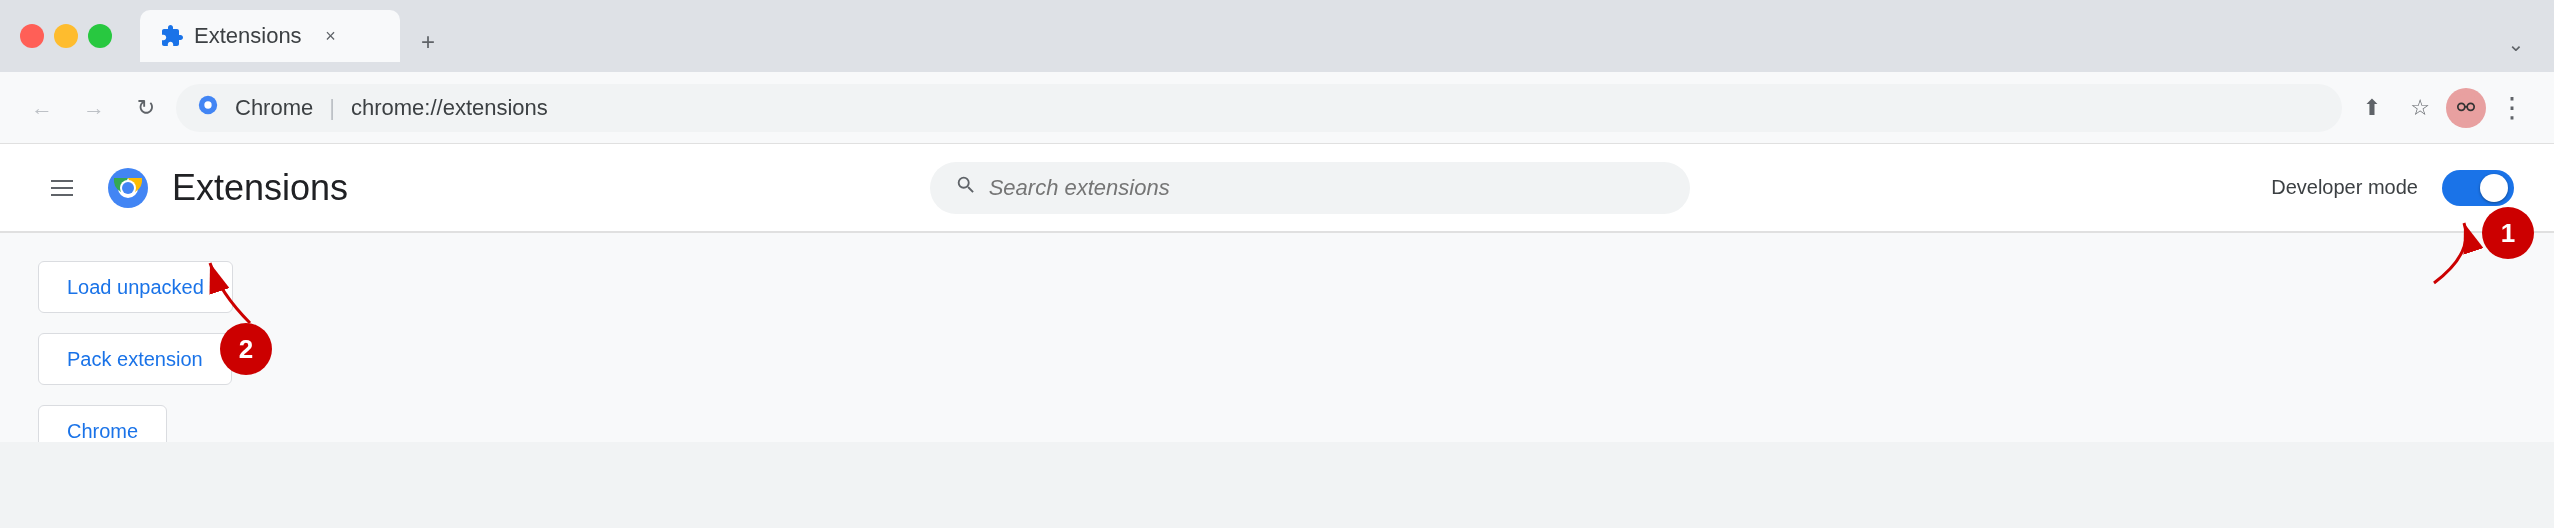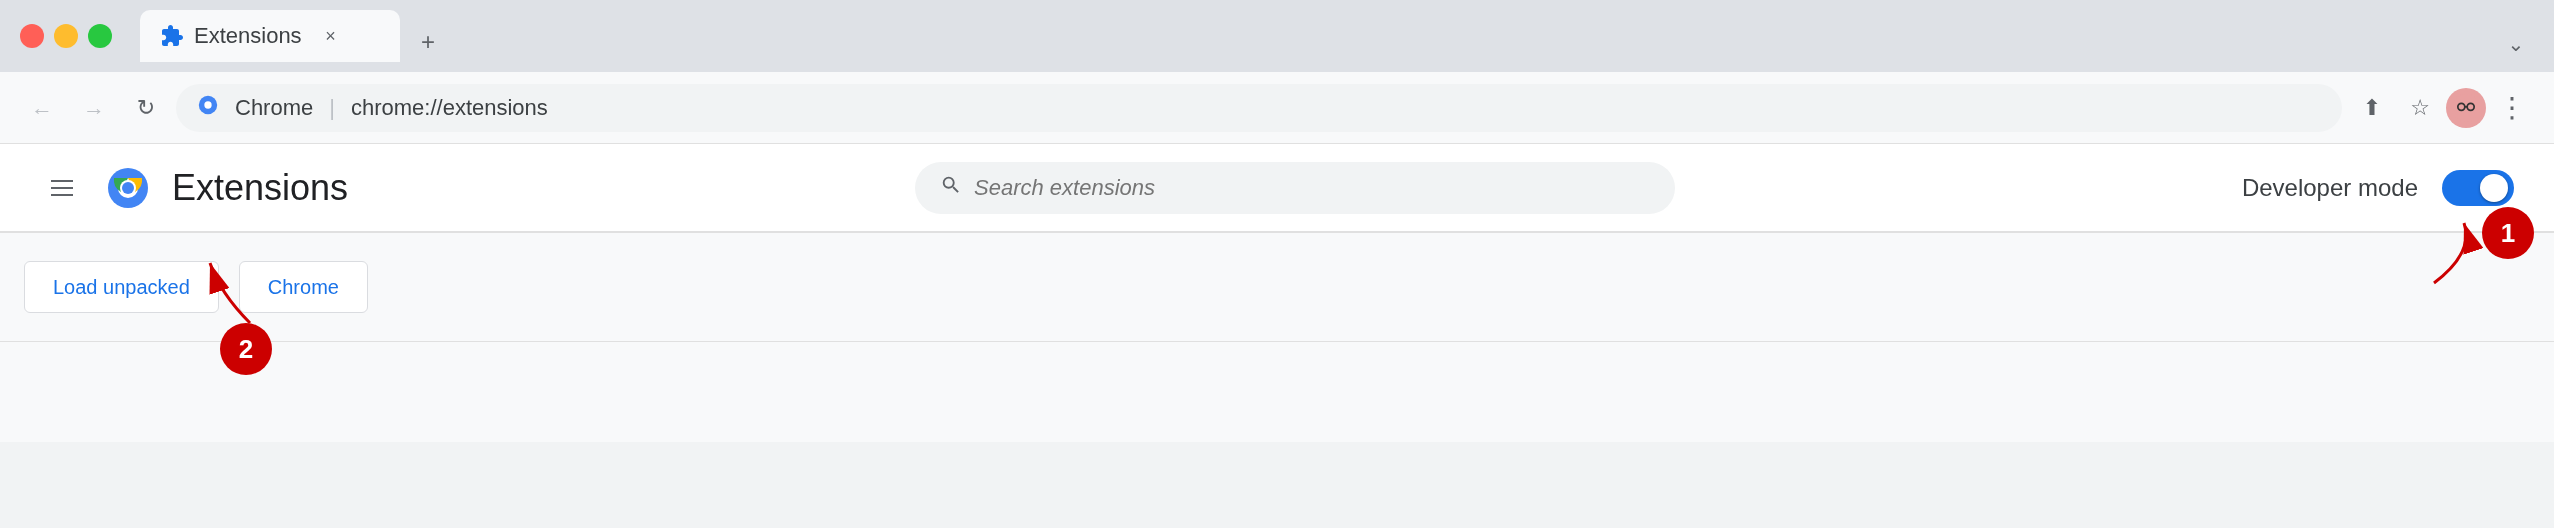--- a/index.html
+++ b/index.html
@@ -48,26 +48,26 @@
     .hamburger-btn { width: 44px; height: 44px; border-radius: 50%; border: none; background: transparent; cursor: pointer; display: flex; flex-direction: column; align-items: center; justify-content: center; gap: 5px; }
     .hamburger-line { width: 22px; height: 2px; background: #5f6368; }
 
     .chrome-logo { width: 40px; height: 40px; }
     .ext-title { font-size: 36px; font-weight: 500; color: #202124; margin-right: auto; }
 
     .search-bar { width: 760px; height: 52px; background: #f1f3f4; border-radius: 30px; display: flex; align-items: center; padding: 0 24px; gap: 12px; border: 1px solid transparent; margin-right: auto; }
     .search-icon { color: #5f6368; font-size: 22px; }
     .search-input { border: none; background: transparent; font-size: 22px; color: #5f6368; outline: none; width: 100%; font-style: italic; }
 
-    .dev-mode-label { font-size: 24px; color: #3c4043; white-space: nowrap; text-align: center; }
+    .dev-mode-label { font-size: 20px; color: #3c4043; white-space: nowrap; text-align: center; }
     .toggle-switch { width: 72px; height: 36px; border-radius: 18px; background: #1a73e8; cursor: pointer; position: relative; border: none; }
     .toggle-knob { width: 28px; height: 28px; border-radius: 50%; background: white; position: absolute; top: 4px; right: 6px; box-shadow: 0 1px 3px rgba(0,0,0,0.4); }
 
     
-    .action-row { padding: 28px 24px; display: flex; align-items: flex-start; gap: 20px; background: #f8f9fa; position: relative; }
+    .action-row { padding: 28px 38px; display: flex; align-items: flex-start; gap: 20px; background: #f8f9fa; position: relative; flex-direction: column; }
     .action-btn { height: 52px; padding: 0 28px; border-radius: 6px; border: 1.5px solid #dadce0; background: white; color: #1a73e8; font-size: 20px; font-weight: 500; cursor: pointer; white-space: nowrap; }
 
     .divider-line { height: 1px; background: #e0e0e0; margin: 0; }
     
     
     .badge { width: 52px; height: 52px; border-radius: 50%; background: #cc0000; color: white; font-size: 26px; font-weight: bold; display: flex; align-items: center; justify-content: center; position: absolute; }
 
     
     .ext-header-wrapper { position: relative; }
     .action-row-wrapper { position: relative; }
@@ -192,20 +192,21 @@
           </defs>
           <path d="M 60 70 Q 100 40 90 10" stroke="#cc0000" stroke-width="3" fill="none" marker-end="url(#arrowhead1)"></path>
         </svg>
       </div>
       <div class="divider-line"></div>
     </div>
 
     <div class="action-row-wrapper">
       <div class="action-row">
         <button class="action-btn">Load unpacked</button>
+        <button class="action-btn">Pack extension</button>
         <button class="action-btn">Chrome</button>
       </div>
       <div class="divider-line"></div>
 
       <svg style="position:absolute; left: 200px; top: 20px; z-index:9; overflow:visible;" width="100" height="80">
         <defs>
           <marker id="arrowhead2" markerWidth="10" markerHeight="7" refX="10" refY="3.5" orient="auto">
             <polygon points="0 0, 10 3.5, 0 7" fill="#cc0000"></polygon>
           </marker>
         </defs>

